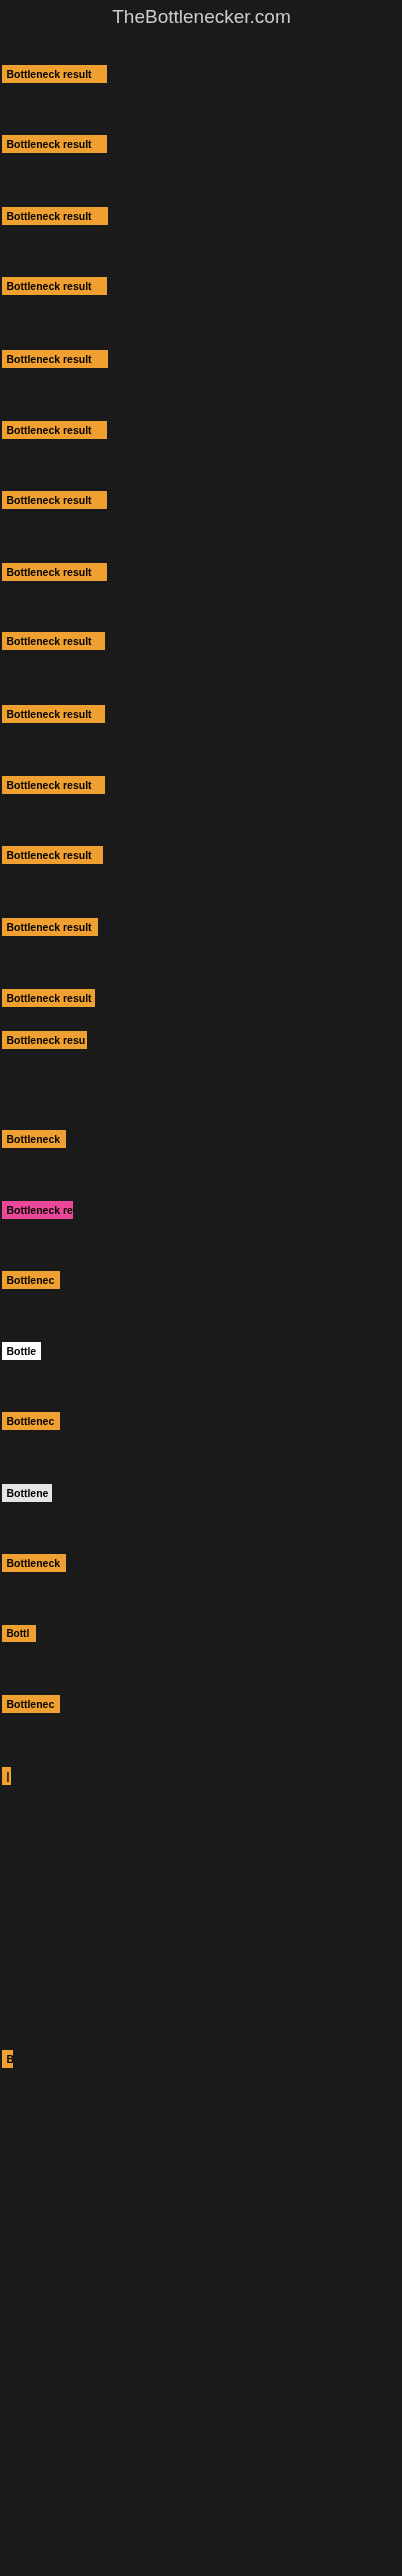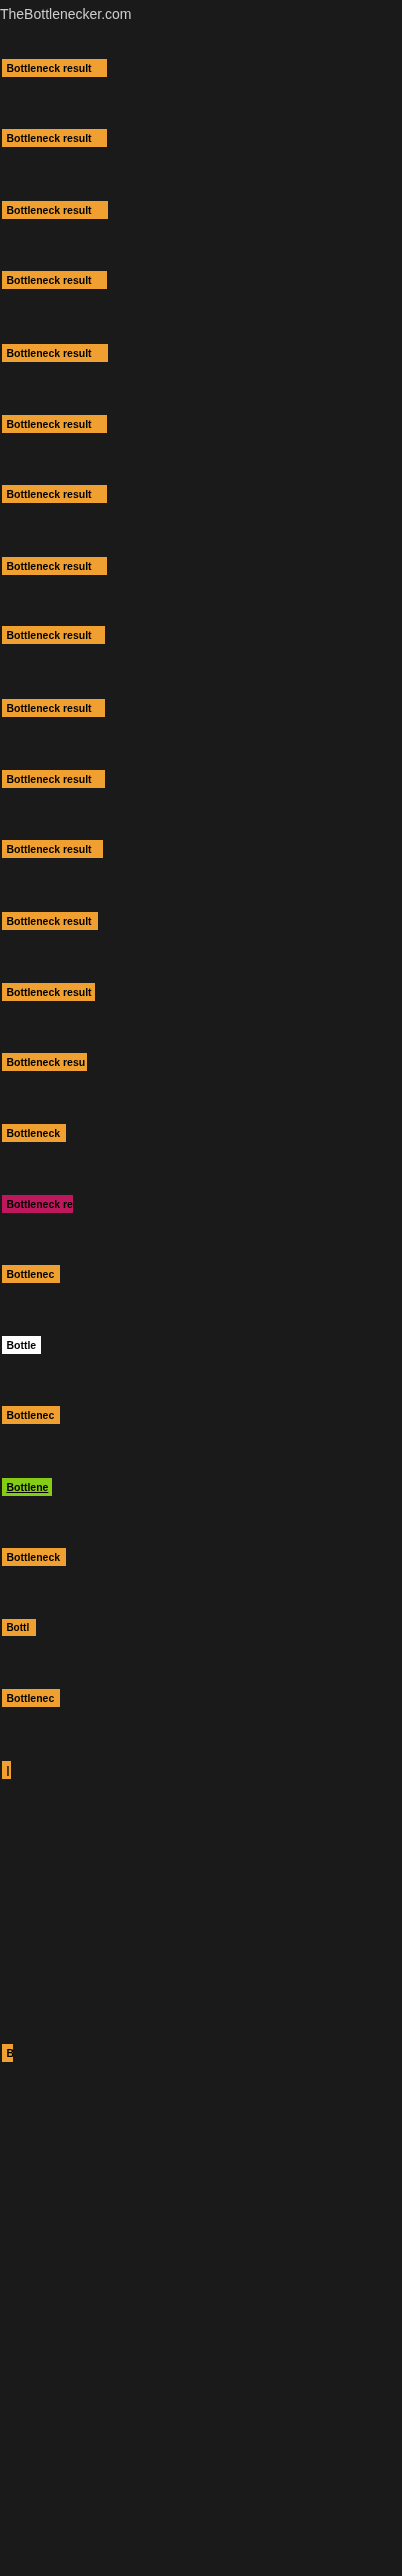--- a/index.html
+++ b/index.html
@@ -10,22 +10,23 @@
 
     body {
       background-color: #1a1a1a;
       width: 403px;
       min-height: 2576px;
       font-family: Arial, sans-serif;
       position: relative;
     }
 
     .site-title {
+      text-align: center;
       color: #cccccc;
-      font-size: 14px;
+      font-size: 19px;
       padding: 6.4px 0;
       background-color: #1a1a1a;
     }
   </style>
 </head>
 <body>
 
 <div class="site-title">TheBottlenecker.com</div>
 
 <div id="items-container" style="position: relative; width: 403px; height: 2560px;">
@@ -36,26 +37,26 @@
     <div style="position: absolute; top: 315px; left: 1.6px; width: 106px; background-color: rgb(240, 160, 48); color: rgb(0, 0, 0); font-size: 10.5px; font-weight: bold; padding: 3.2px 4.8px; white-space: nowrap; overflow: hidden;">Bottleneck result</div>
     <div style="position: absolute; top: 386px; left: 1.6px; width: 105px; background-color: rgb(240, 160, 48); color: rgb(0, 0, 0); font-size: 10.5px; font-weight: bold; padding: 3.2px 4.8px; white-space: nowrap; overflow: hidden;">Bottleneck result</div>
     <div style="position: absolute; top: 456px; left: 1.6px; width: 105px; background-color: rgb(240, 160, 48); color: rgb(0, 0, 0); font-size: 10.5px; font-weight: bold; padding: 3.2px 4.8px; white-space: nowrap; overflow: hidden;">Bottleneck result</div>
     <div style="position: absolute; top: 528px; left: 1.6px; width: 105px; background-color: rgb(240, 160, 48); color: rgb(0, 0, 0); font-size: 10.5px; font-weight: bold; padding: 3.2px 4.8px; white-space: nowrap; overflow: hidden;">Bottleneck result</div>
     <div style="position: absolute; top: 597px; left: 1.6px; width: 103px; background-color: rgb(240, 160, 48); color: rgb(0, 0, 0); font-size: 10.5px; font-weight: bold; padding: 3.2px 4.8px; white-space: nowrap; overflow: hidden;">Bottleneck result</div>
     <div style="position: absolute; top: 670px; left: 1.6px; width: 103px; background-color: rgb(240, 160, 48); color: rgb(0, 0, 0); font-size: 10.5px; font-weight: bold; padding: 3.2px 4.8px; white-space: nowrap; overflow: hidden;">Bottleneck result</div>
     <div style="position: absolute; top: 741px; left: 1.6px; width: 103px; background-color: rgb(240, 160, 48); color: rgb(0, 0, 0); font-size: 10.5px; font-weight: bold; padding: 3.2px 4.8px; white-space: nowrap; overflow: hidden;">Bottleneck result</div>
     <div style="position: absolute; top: 811px; left: 1.6px; width: 101px; background-color: rgb(240, 160, 48); color: rgb(0, 0, 0); font-size: 10.5px; font-weight: bold; padding: 3.2px 4.8px; white-space: nowrap; overflow: hidden;">Bottleneck result</div>
     <div style="position: absolute; top: 883px; left: 1.6px; width: 96px; background-color: rgb(240, 160, 48); color: rgb(0, 0, 0); font-size: 10.5px; font-weight: bold; padding: 3.2px 4.8px; white-space: nowrap; overflow: hidden;">Bottleneck result</div>
     <div style="position: absolute; top: 954px; left: 1.6px; width: 93px; background-color: rgb(240, 160, 48); color: rgb(0, 0, 0); font-size: 10.5px; font-weight: bold; padding: 3.2px 4.8px; white-space: nowrap; overflow: hidden;">Bottleneck result</div>
-    <div style="position: absolute; top: 1024px; left: 1.6px; width: 85px; background-color: rgb(240, 160, 48); color: rgb(0, 0, 0); font-size: 10.5px; font-weight: bold; padding: 3.2px 4.8px; white-space: nowrap; overflow: hidden;">Bottleneck resu</div>
+    <div style="position: absolute; top: 996px; left: 1.6px; width: 85px; background-color: rgb(240, 160, 48); color: rgb(0, 0, 0); font-size: 10.5px; font-weight: bold; padding: 3.2px 4.8px; white-space: nowrap; overflow: hidden;">Bottleneck resu</div>
     <div style="position: absolute; top: 1095px; left: 1.6px; width: 64px; background-color: rgb(240, 160, 48); color: rgb(0, 0, 0); font-size: 10.5px; font-weight: bold; padding: 3.2px 4.8px; white-space: nowrap; overflow: hidden;">Bottleneck</div>
-    <div style="position: absolute; top: 1166px; left: 1.6px; width: 71px; background-color: #be185d; color: rgb(0, 0, 0); font-size: 10.5px; font-weight: bold; padding: 3.2px 4.8px; white-space: nowrap; overflow: hidden;">Bottleneck re</div>
+    <div style="position: absolute; top: 1166px; left: 1.6px; width: 71px; background-color: #ec4899; color: rgb(0, 0, 0); font-size: 10.5px; font-weight: bold; padding: 3.2px 4.8px; white-space: nowrap; overflow: hidden;">Bottleneck re</div>
     <div style="position: absolute; top: 1236px; left: 1.6px; width: 58px; background-color: rgb(240, 160, 48); color: rgb(0, 0, 0); font-size: 10.5px; font-weight: bold; padding: 3.2px 4.8px; white-space: nowrap; overflow: hidden;">Bottlenec</div>
     <div style="position: absolute; top: 1307px; left: 1.6px; width: 39px; background-color: #ffffff; color: rgb(0, 0, 0); font-size: 10.5px; font-weight: bold; padding: 3.2px 4.8px; white-space: nowrap; overflow: hidden;">Bottle</div>
     <div style="position: absolute; top: 1377px; left: 1.6px; width: 58px; background-color: rgb(240, 160, 48); color: rgb(0, 0, 0); font-size: 10.5px; font-weight: bold; padding: 3.2px 4.8px; white-space: nowrap; overflow: hidden;">Bottlenec</div>
-    <div style="position: absolute; top: 1449px; left: 1.6px; width: 50px; background-color: #84cc16; color: rgb(0, 0, 0); font-size: 10.5px; font-weight: bold; padding: 3.2px 4.8px; white-space: nowrap; overflow: hidden; text-decoration: underline;">Bottlene</div>
+    <div style="position: absolute; top: 1449px; left: 1.6px; width: 50px; background-color: #e5e5e5; color: rgb(0, 0, 0); font-size: 10.5px; font-weight: bold; padding: 3.2px 4.8px; white-space: nowrap; overflow: hidden;">Bottlene</div>
     <div style="position: absolute; top: 1519px; left: 1.6px; width: 64px; background-color: rgb(240, 160, 48); color: rgb(0, 0, 0); font-size: 10.5px; font-weight: bold; padding: 3.2px 4.8px; white-space: nowrap; overflow: hidden;">Bottleneck</div>
     <div style="position: absolute; top: 1590px; left: 1.6px; width: 34px; background-color: rgb(240, 160, 48); color: rgb(0, 0, 0); font-size: 10px; font-weight: bold; padding: 3.2px 4.8px; white-space: nowrap; overflow: hidden;">Bottl</div>
     <div style="position: absolute; top: 1660px; left: 1.6px; width: 58px; background-color: rgb(240, 160, 48); color: rgb(0, 0, 0); font-size: 10.5px; font-weight: bold; padding: 3.2px 4.8px; white-space: nowrap; overflow: hidden;">Bottlenec</div>
     <div style="position: absolute; top: 1732px; left: 1.6px; width: 9.7px; background-color: rgb(240, 160, 48); color: rgb(0, 0, 0); font-size: 10.5px; font-weight: bold; padding: 3.2px 4.8px; white-space: nowrap; overflow: hidden;">|</div>
     <div style="position: absolute; top: 2015px; left: 1.6px; width: 11.3px; background-color: rgb(240, 160, 48); color: rgb(0, 0, 0); font-size: 10.5px; font-weight: bold; padding: 3.2px 4.8px; white-space: nowrap; overflow: hidden;">B</div>
   </div>
 
 
 </body></html>

